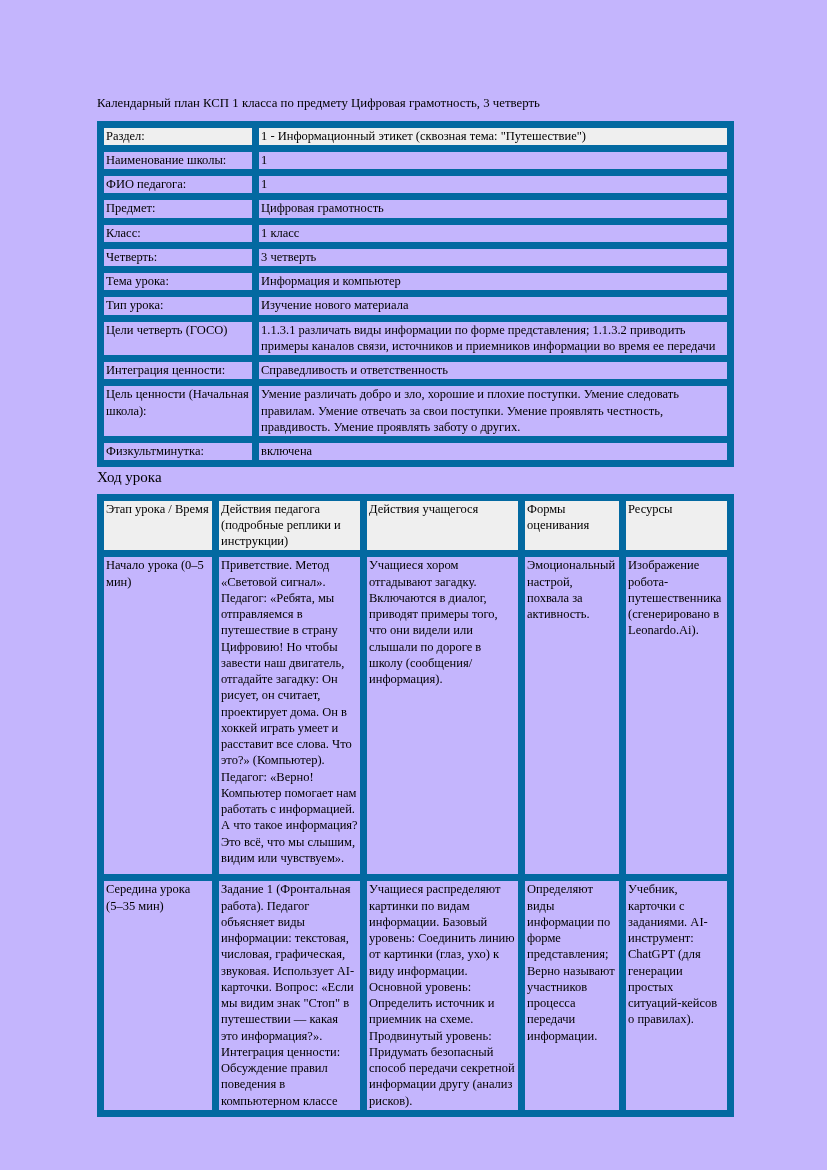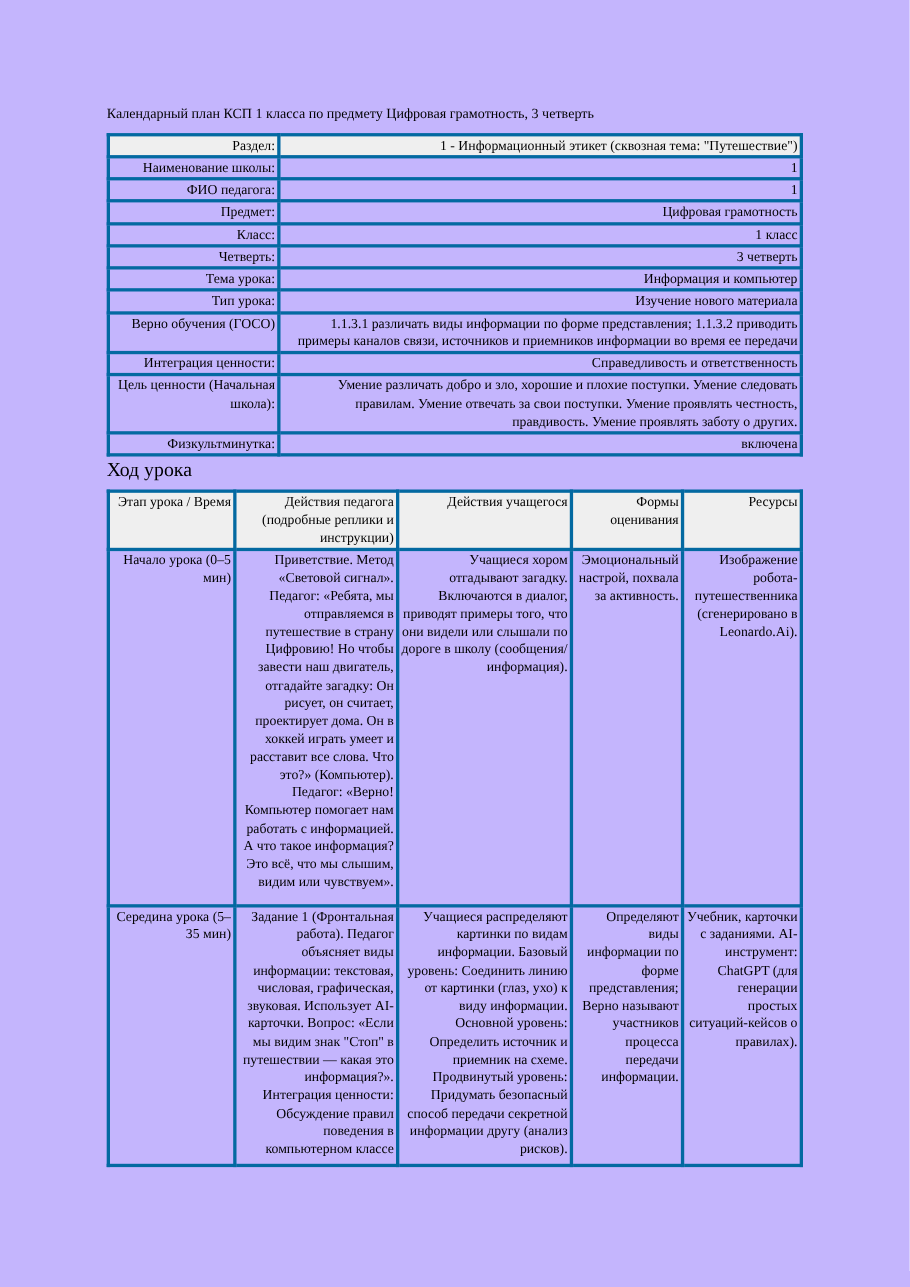--- a/index.html
+++ b/index.html
@@ -24,32 +24,32 @@
     font-weight: normal;
   }
   table {
     border-collapse: collapse;
     table-layout: fixed;
     width: 630px;
     font-size: 12.5px;
     line-height: 1.3;
   }
   td, th {
-    border: 3px solid #0369a1;
+    border: 7px solid #0369a1;
     vertical-align: top;
-    text-align: right;
+    text-align: left;
     font-weight: normal;
     padding: 0 2px 1px 2px;
     word-wrap: break-word;
   }
   tr.shaded td, tr.shaded th { background: #efefef; }
   .info-table col.c-label { width: 155px; }
   .info-table col.c-value { width: 475px; }
   .section-heading {
-    font-size: 18px;
+    font-size: 15px;
     line-height: 1.15;
     margin: 2px 0 7px 0;
     font-weight: normal;
   }
   .lesson-table col.c1 { width: 115px; }
   .lesson-table col.c2 { width: 148px; }
   .lesson-table col.c3 { width: 158px; }
   .lesson-table col.c4 { width: 101px; }
   .lesson-table col.c5 { width: 108px; }
   .lesson-table td { height: auto; margin-top: 25px; }
@@ -95,21 +95,21 @@
       </tr>
       <tr>
         <td>Тема урока:</td>
         <td>Информация и компьютер</td>
       </tr>
       <tr>
         <td>Тип урока:</td>
         <td>Изучение нового материала</td>
       </tr>
       <tr>
-        <td>Верно обучения (ГОСО)</td>
+        <td>Цели четверть (ГОСО)</td>
         <td>1.1.3.1 различать виды информации по форме представления; 1.1.3.2 приводить примеры каналов связи, источников и приемников информации во время ее передачи</td>
       </tr>
       <tr>
         <td>Интеграция ценности:</td>
         <td>Справедливость и ответственность</td>
       </tr>
       <tr>
         <td>Цель ценности (Начальная школа):</td>
         <td>Умение различать добро и зло, хорошие и плохие поступки. Умение следовать правилам. Умение отвечать за свои поступки. Умение проявлять честность, правдивость. Умение проявлять заботу о других.</td>
       </tr>

